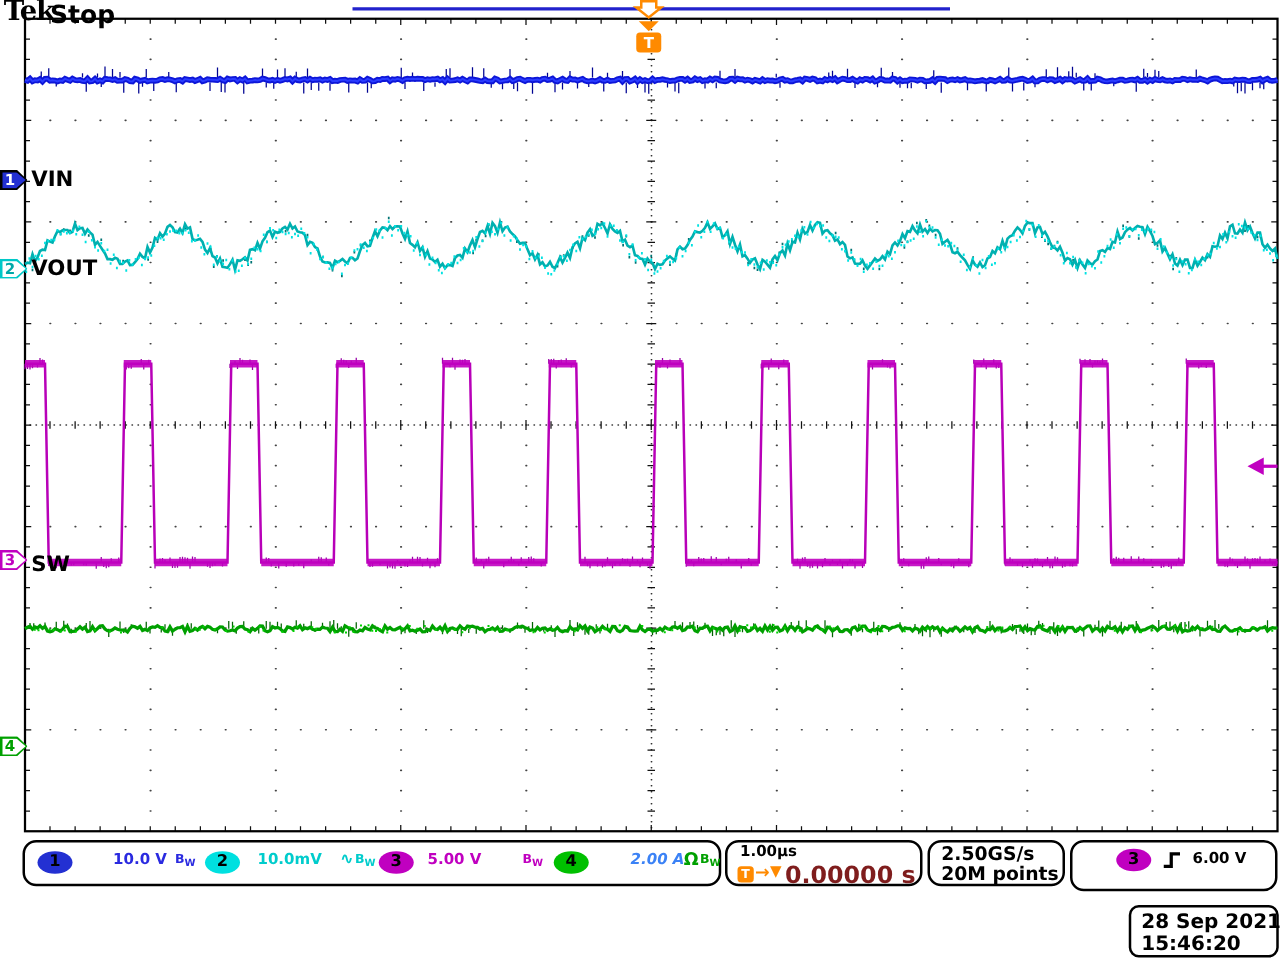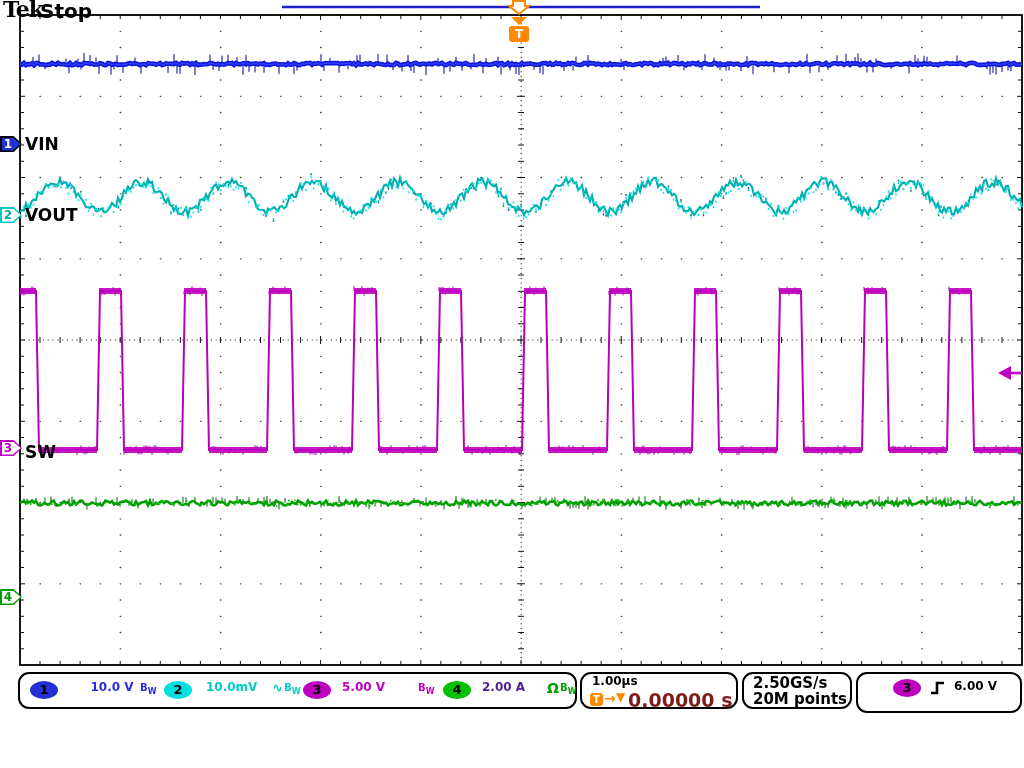--- a/index.html
+++ b/index.html
@@ -93,21 +93,21 @@
     <div class="abs rd" style="left:48px;top:6px;width:88px;text-align:center;color:#2a2ae0;">10.0 V</div>
     <div class="abs bw" style="left:120px;top:8px;color:#2a2ae0;"><span>B</span><sub>W</sub></div>
     <div class="abs oval" style="left:144px;top:7px;background:#00e0e0;">2</div>
     <div class="abs rd" style="left:186px;top:6px;color:#00cccc;">10.0mV</div>
     <div class="abs rd" style="left:252px;top:6px;color:#00cccc;font-size:13px;">∿</div>
     <div class="abs bw" style="left:264px;top:8px;color:#00cccc;"><span>B</span><sub>W</sub></div>
     <div class="abs oval" style="left:283px;top:7px;background:#c000c0;">3</div>
     <div class="abs rd" style="left:322px;top:6px;width:88px;text-align:left;color:#c000c0;">5.00 V</div>
     <div class="abs bw" style="left:398px;top:8px;color:#c000c0;"><span>B</span><sub>W</sub></div>
     <div class="abs oval" style="left:423px;top:7px;background:#00c000;">4</div>
-    <div class="abs rd" style="left:462px;top:6px;width:88px;text-align:left;color:#4c1d95;">2.00 A</div>
+    <div class="abs rd" style="left:462px;top:6px;width:88px;text-align:center;color:#3b82f6;font-style:italic;">2.00 A</div>
     <div class="abs rd" style="left:527px;top:6px;color:#00a000;font-size:14px;">Ω</div>
     <div class="abs bw" style="left:540px;top:8px;color:#00a000;"><span>B</span><sub>W</sub></div>
   </div>
 
   <div class="abs box" style="left:580px;top:672px;width:158px;height:37px;">
     <div class="abs rd blacktxt" style="left:10px;top:0px;">1.00µs</div>
     <div class="abs tbadge" style="left:8px;top:19px;width:13px;height:13px;font-size:10px;line-height:13px;">T</div>
     <div class="abs rd" style="left:22px;top:16px;color:#ff8a00;font-size:14px;">→</div>
     <div class="abs rd" style="left:34px;top:16px;color:#ff8a00;font-size:12px;">▼</div>
     <div class="abs rd" style="left:46px;top:15px;color:#7f1d1d;font-size:19px;">0.00000 s</div>
@@ -119,14 +119,18 @@
   </div>
 
   <div class="abs box" style="left:856px;top:672px;width:166px;height:41px;">
     <div class="abs oval" style="left:35px;top:5px;background:#c000c0;">3</div>
     <svg class="abs" style="left:70px;top:4px;" width="20" height="20" viewBox="0 0 20 20">
       <path d="M3,15 H9 V5 H16" fill="none" stroke="#000" stroke-width="2.6"></path>
     </svg>
     <div class="abs rd blacktxt" style="left:96px;top:5px;">6.00 V</div>
   </div>
 
+  <div class="abs box" style="left:903px;top:724px;width:120px;height:42px;border-width:2px;border-radius:8px;">
+    <div class="abs rd blacktxt" style="left:8px;top:1px;font-size:16px;">28 Sep 2021</div>
+    <div class="abs rd blacktxt" style="left:8px;top:19px;font-size:16px;">15:46:20</div>
+  </div>
 
 </div>
 
 </body></html>

